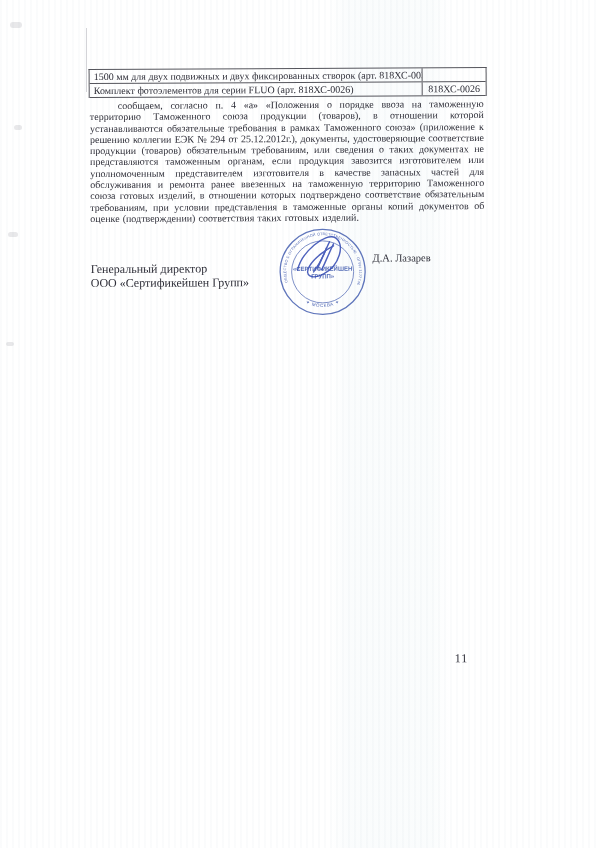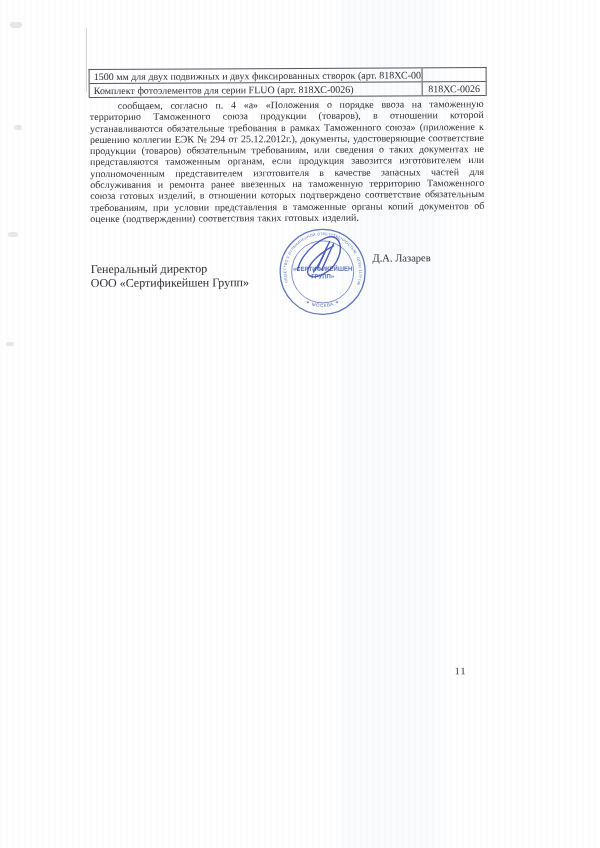--- a/index.html
+++ b/index.html
@@ -34,21 +34,21 @@
     position:absolute;left:90px;top:99px;width:394px;
     font-size:10px;line-height:11.3px;text-align:justify;
     text-indent:28px;word-spacing:0.6px;
   }
 
   .sig-block{position:absolute;left:90px;top:240px;font-size:12px;line-height:13.5px;margin-top:22px;}
   .sig-name{position:absolute;left:372px;top:253px;font-size:10.5px;text-align:right;}
 
   .stamp{position:absolute;left:273px;top:224px;width:98px;height:100px;}
 
-  .page-number{position:absolute;left:452px;top:666px;font-size:10px;letter-spacing:1px;}
+  .page-number{position:absolute;left:452px;top:652px;font-size:12px;letter-spacing:1px;}
 </style>
 </head>
 <body>
 
 <div class="scan-streaks"></div>
 <div class="edge-smudge" style="left:10px;top:22px;width:12px;height:6px;"></div>
 <div class="edge-smudge" style="left:14px;top:125px;width:8px;height:5px;"></div>
 <div class="edge-smudge" style="left:8px;top:232px;width:10px;height:5px;"></div>
 <div class="edge-smudge" style="left:6px;top:342px;width:8px;height:4px;"></div>
 <div class="paper-edge"></div>

